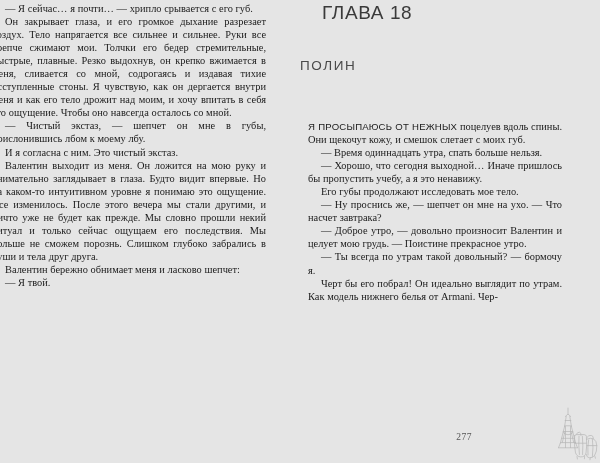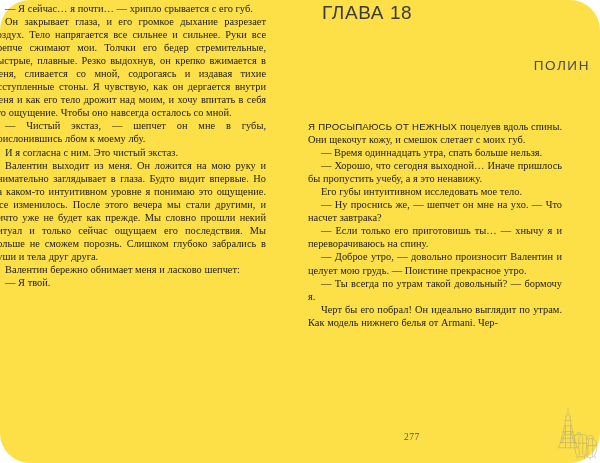--- a/index.html
+++ b/index.html
@@ -12,22 +12,21 @@
     width: 600px;
     height: 463px;
     overflow: hidden;
     font-family: "Liberation Serif", "DejaVu Serif", serif;
     color: #1b1b1b;
   }
   .spread {
     position: relative;
     width: 600px;
     height: 463px;
-    background: #fde047;
-    border-radius: 30px;
+    background: #e5e5e5;
   }
 
   
   .page-left {
     position: absolute;
     left: 0px;
     top: 0px;
     width: 266px;
     height: 463px;
   }
@@ -54,21 +53,21 @@
     font-size: 19px;
     letter-spacing: 0.6px;
     color: #3a3a3a;
     white-space: nowrap;
   }
   .chapter-name {
     position: absolute;
     left: 0px;
     top: 58px;
     width: 290px;
-    text-align: right;
+    text-align: left;
     font-family: "Liberation Sans", "DejaVu Sans", sans-serif;
     font-size: 13.5px;
     letter-spacing: 1.6px;
     color: #4a4a4a;
   }
   .col-right-text {
     position: absolute;
     left: 8px;
     top: 120px;
     width: 254px;
@@ -89,24 +88,24 @@
   }
   .smallcaps-open {
     font-family: "Liberation Sans", "DejaVu Sans", sans-serif;
     font-size: 9.6px;
     letter-spacing: 0.2px;
   }
 
   
   .folio {
     position: absolute;
-    left: 104px;
+    left: 92px;
     top: 432px;
     width: 80px;
-    text-align: left;
+    text-align: right;
     font-family: "Liberation Serif", "DejaVu Serif", serif;
     font-size: 9.5px;
     color: #555555;
     letter-spacing: 0.5px;
   }
   .ornament {
     position: absolute;
     left: 246px;
     top: 406px;
     width: 56px;
@@ -136,23 +135,22 @@
 
   <div class="page-right">
 
     <div class="chapter-label">ГЛАВА 18</div>
     <div class="chapter-name">ПОЛИН</div>
 
     <div class="col-right-text">
       <p class="para noindent"><span class="smallcaps-open">Я ПРОСЫПАЮСЬ ОТ НЕЖНЫХ</span><span> поцелуев вдоль спины. Они щекочут кожу, и смешок слетает с моих губ.</span></p>
       <p class="para">— Время одиннадцать утра, спать больше нельзя.</p>
       <p class="para">— Хорошо, что сегодня выходной… Иначе пришлось бы пропустить учебу, а я это ненавижу.</p>
-      <p class="para">Его губы интуитивном исследовать мое тело.</p>
+      <p class="para">Его губы продолжают исследовать мое тело.</p>
       <p class="para">— Ну проснись же, — шепчет он мне на ухо. — Что насчет завтрака?</p>
-      <p class="para">— Если только его приготовишь ты… — хнычу я и переворачиваюсь на спину.</p>
       <p class="para">— Доброе утро, — довольно произносит Валентин и целует мою грудь. — Поистине прекрасное утро.</p>
       <p class="para">— Ты всегда по утрам такой довольный? — бормочу я.</p>
       <p class="para">Черт бы его побрал! Он идеально выглядит по утрам. Как модель нижнего белья от Armani. Чер-</p>
     </div>
 
     <div class="folio">277</div>
 
     <div class="ornament">
       <svg viewBox="0 0 56 57" width="56" height="57" fill="none" stroke="#8f8f8f" stroke-width="0.7" stroke-linecap="round" stroke-linejoin="round">
 

